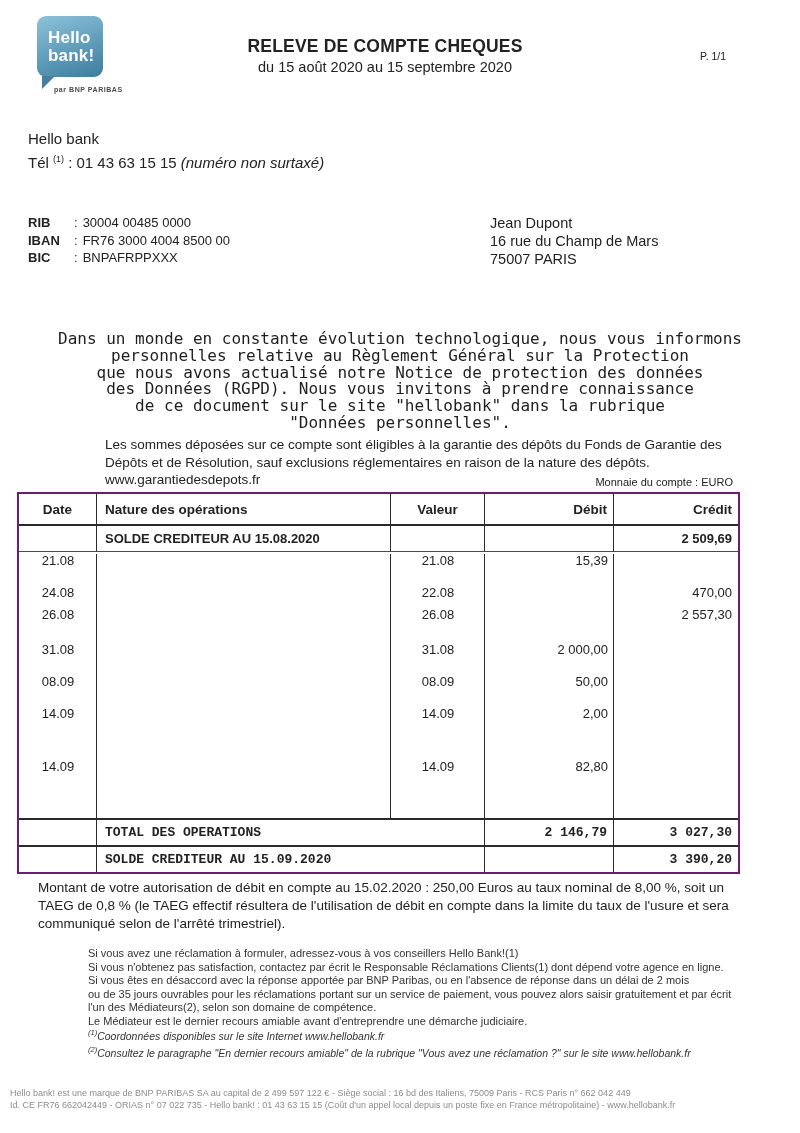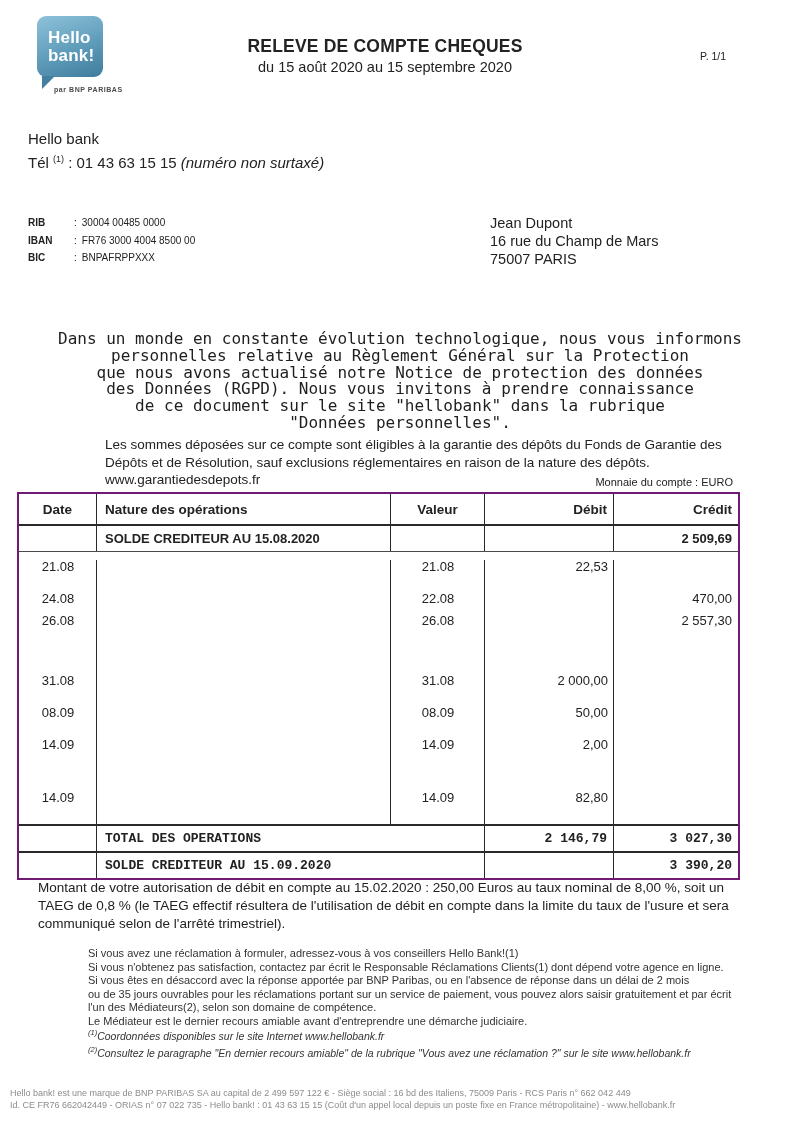--- a/index.html
+++ b/index.html
@@ -23,21 +23,21 @@
   
   .title-block{position:absolute;left:200px;top:36px;width:370px;text-align:center;}
   .doc-title{font-size:17.5px;font-weight:bold;letter-spacing:0.2px;}
   .doc-subtitle{font-size:14.5px;margin-top:2px;}
   .page-number{position:absolute;left:700px;top:50px;font-size:10.5px;}
   
   .bank-contact{position:absolute;left:28px;top:129px;font-size:15px;line-height:20px;}
   .bank-contact sup{font-size:9px;}
   .it{font-style:italic;}
   
-  .account-block{position:absolute;left:28px;top:214px;font-size:10px;line-height:17.5px;}
+  .account-block{position:absolute;left:28px;top:214px;font-size:13px;line-height:17.5px;}
   .acct-label{display:inline-block;width:46px;font-weight:bold;}
   .acct-sep{display:inline-block;margin-right:5px;}
   
   .recipient{position:absolute;left:490px;top:214px;font-size:14.5px;line-height:18px;}
   
   .rgpd{position:absolute;left:0;top:331px;width:800px;text-align:center;
     font-family:"DejaVu Sans Mono",monospace;font-size:16px;line-height:16.8px;color:#1e1e1e;}
   
   .guarantee{position:absolute;left:105px;top:436px;width:650px;font-size:13.5px;line-height:17.5px;}
   
@@ -53,22 +53,22 @@
   .c-nature{padding-left:8px;}
   .c-valeur{justify-content:center;}
   .c-amount{justify-content:flex-end;padding-right:6px;}
   .thead{height:30px;border-bottom:2px solid #2a2a2a;font-weight:bold;font-size:13.5px;}
   .row-opening{height:25px;border-bottom:1px solid #4a4a4a;font-weight:bold;}
   .tx-area{position:relative;height:264px;}
   .vline{position:absolute;top:0;bottom:0;width:1px;background:#2a2a2a;}
   .vl1{left:77px;}.vl2{left:371px;}.vl3{left:465px;}.vl4{left:594px;}
   .txrow{height:14px;line-height:14px;}
   .txrow .cell{height:14px;}
-  .mt2{margin-top:8px;}.mt8{margin-top:8px;}.mt18{margin-top:18px;}
-  .mt30{margin-top:46px;}.mt39{margin-top:39px;}
+  .mt2{margin-top:2px;}.mt8{margin-top:8px;}.mt18{margin-top:18px;}
+  .mt30{margin-top:21px;}.mt39{margin-top:39px;}
   .row-total{height:25px;border-top:2px solid #2a2a2a;font-weight:bold;}
   .row-closing{height:25px;border-top:2px solid #2a2a2a;font-weight:bold;}
   
   .overdraft{position:absolute;left:38px;top:879px;width:730px;font-size:13.5px;line-height:18px;}
   .claims{position:absolute;left:88px;top:947px;width:680px;font-size:11px;line-height:13.6px;color:#333;}
   .footnotes{position:absolute;left:88px;top:1026px;width:680px;font-size:10.5px;line-height:13px;
     font-style:italic;color:#333;}
   .footnotes sup{font-size:7.5px;}
   .footer{position:absolute;left:10px;top:1088px;width:780px;font-size:9px;line-height:11.5px;color:#8c8c8c;}
 </style>
@@ -147,21 +147,21 @@
     <div class="tx-area">
       <div class="vline vl1"></div>
       <div class="vline vl2"></div>
       <div class="vline vl3"></div>
       <div class="vline vl4"></div>
 
       <div class="trow txrow mt2">
         <div class="cell c-date">21.08</div>
         <div class="cell c-nature"></div>
         <div class="cell c-valeur">21.08</div>
-        <div class="cell c-amount">22,53</div>
+        <div class="cell c-amount">15,39</div>
         <div class="cell c-amount"></div>
       </div>
       <div class="trow txrow mt18">
         <div class="cell c-date">24.08</div>
         <div class="cell c-nature"></div>
         <div class="cell c-valeur">22.08</div>
         <div class="cell c-amount"></div>
         <div class="cell c-amount">470,00</div>
       </div>
       <div class="trow txrow mt8">

